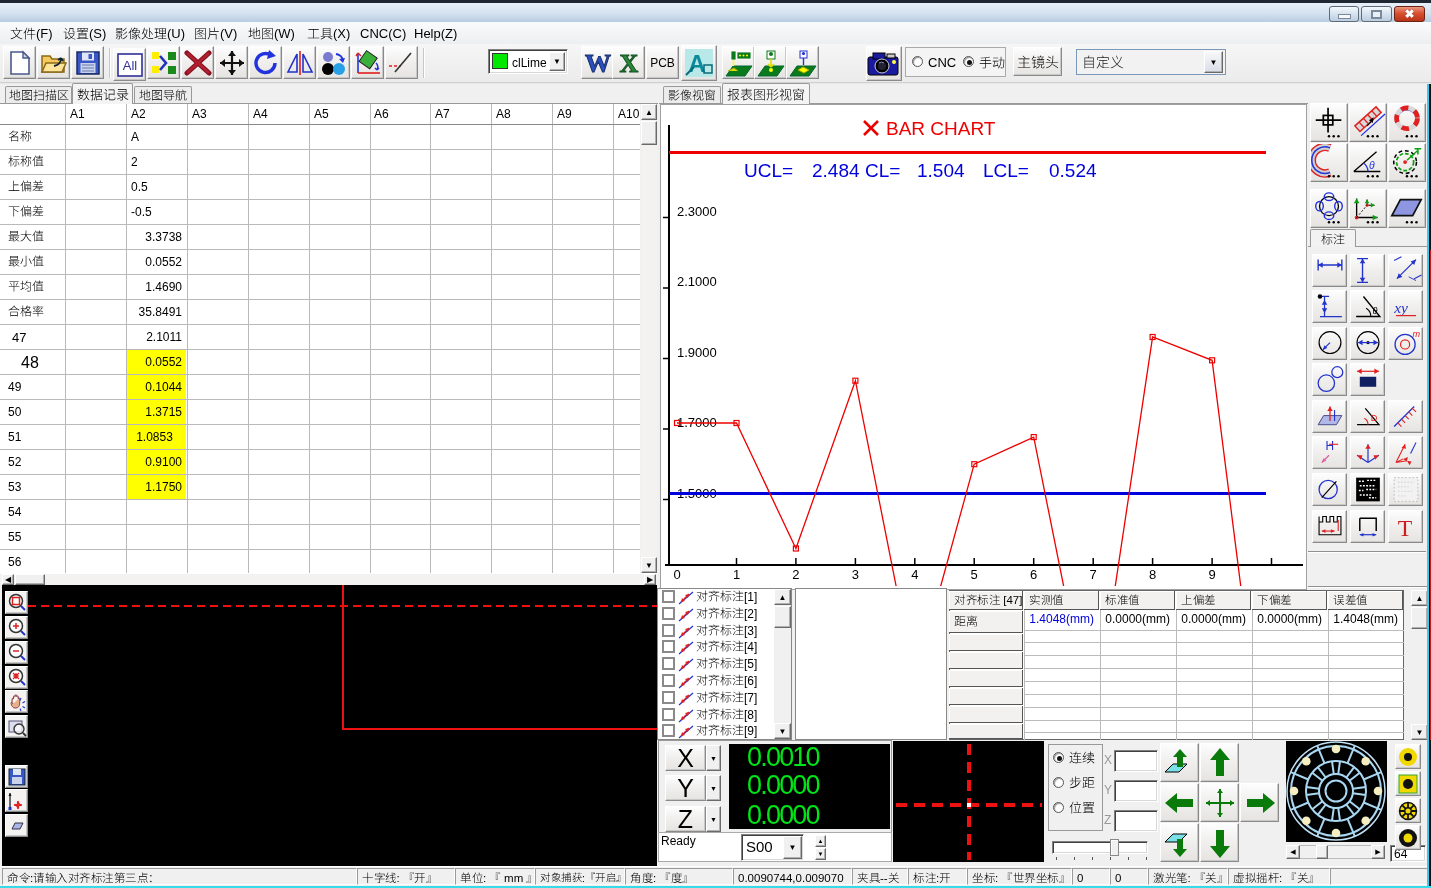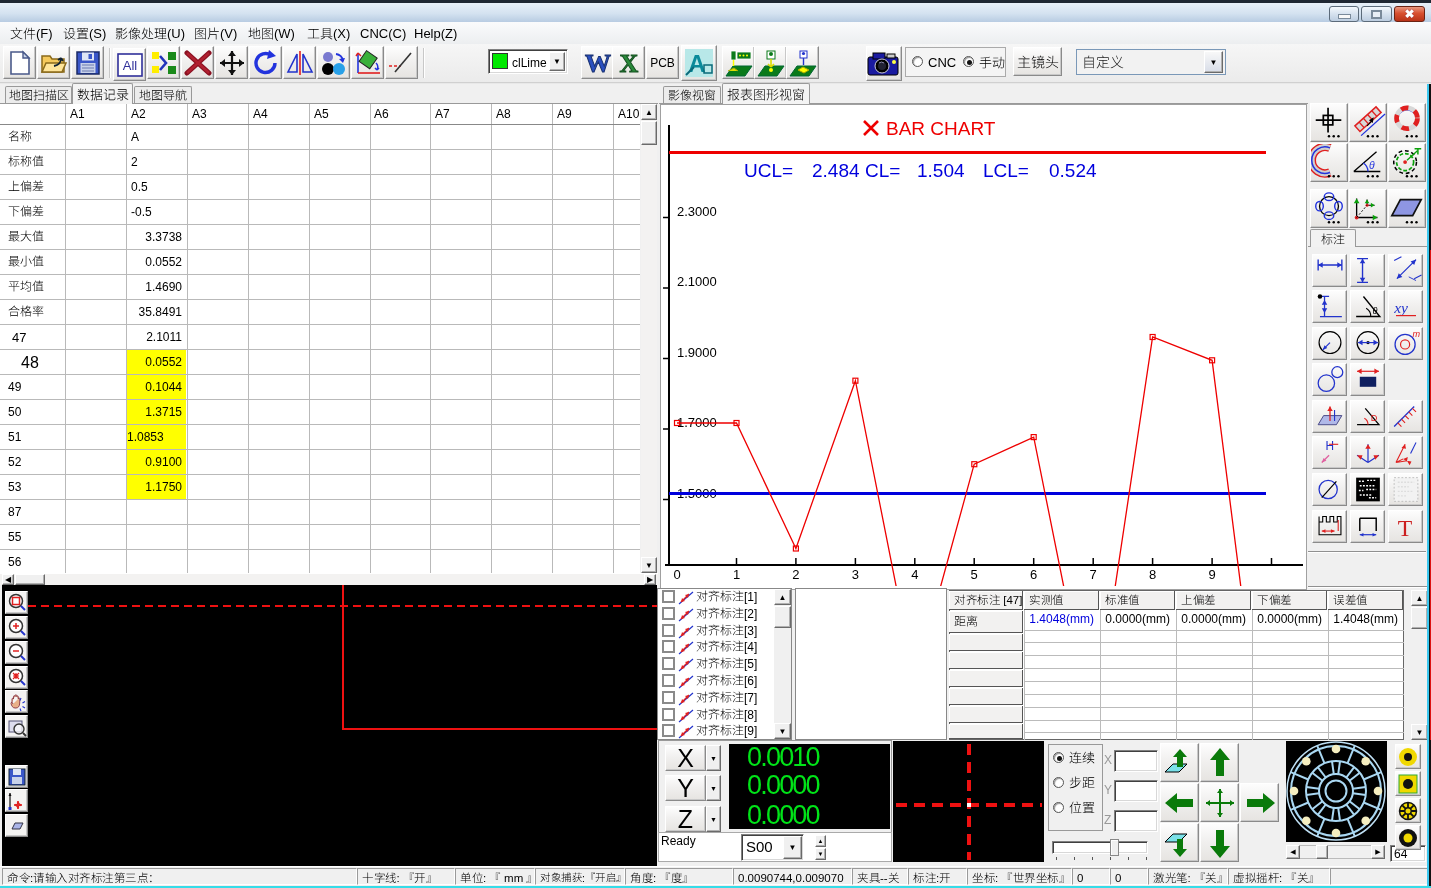--- a/index.html
+++ b/index.html
@@ -682,36 +682,36 @@
     </svg><svg class="cj">
       <use href="#u7387"></use>
     </svg></div>
 <div class="cell" style="left:12px;top:325px;width:56px;height:25px;line-height:25px;font-size:13px">47</div>
 <div class="cell" style="left:21px;top:350px;width:56px;height:25px;line-height:25px;font-size:16px">48</div>
 <div class="cell" style="left:8px;top:375px;width:56px;height:25px;line-height:25px;font-size:12px">49</div>
 <div class="cell" style="left:8px;top:400px;width:56px;height:25px;line-height:25px;font-size:12px">50</div>
 <div class="cell" style="left:8px;top:425px;width:56px;height:25px;line-height:25px;font-size:12px">51</div>
 <div class="cell" style="left:8px;top:450px;width:56px;height:25px;line-height:25px;font-size:12px">52</div>
 <div class="cell" style="left:8px;top:475px;width:56px;height:25px;line-height:25px;font-size:12px">53</div>
-<div class="cell" style="left:8px;top:500px;width:56px;height:25px;line-height:25px;font-size:12px">87</div>
+<div class="cell" style="left:8px;top:500px;width:56px;height:25px;line-height:25px;font-size:12px">54</div>
 <div class="cell" style="left:8px;top:525px;width:56px;height:25px;line-height:25px;font-size:12px">55</div>
 <div class="cell" style="left:8px;top:550px;width:56px;height:25px;line-height:25px;font-size:12px">56</div>
 <div class="cell" style="left:131px;top:125px;height:25px;line-height:25px;font-size:12px">A</div>
 <div class="cell" style="left:131px;top:150px;height:25px;line-height:25px;font-size:12px">2</div>
 <div class="cell" style="left:131px;top:175px;height:25px;line-height:25px;font-size:12px">0.5</div>
 <div class="cell" style="left:131px;top:200px;height:25px;line-height:25px;font-size:12px">-0.5</div>
 <div class="cell" style="left:127px;top:225px;width:55px;height:25px;line-height:25px;font-size:12px;text-align:right">3.3738</div>
 <div class="cell" style="left:127px;top:250px;width:55px;height:25px;line-height:25px;font-size:12px;text-align:right">0.0552</div>
 <div class="cell" style="left:127px;top:275px;width:55px;height:25px;line-height:25px;font-size:12px;text-align:right">1.4690</div>
 <div class="cell" style="left:127px;top:300px;width:55px;height:25px;line-height:25px;font-size:12px;text-align:right">35.8491</div>
 <div class="cell" style="left:127px;top:325px;width:55px;height:25px;line-height:25px;font-size:12px;text-align:right">2.1011</div>
 <div class="cell" style="left:127px;top:350px;width:59px;height:24px;line-height:24px;background:#ffff00;font-size:12px;text-align:right;padding-right:4px">0.0552</div>
 <div class="cell" style="left:127px;top:375px;width:59px;height:24px;line-height:24px;background:#ffff00;font-size:12px;text-align:right;padding-right:4px">0.1044</div>
 <div class="cell" style="left:127px;top:400px;width:59px;height:24px;line-height:24px;background:#ffff00;font-size:12px;text-align:right;padding-right:4px">1.3715</div>
-<div class="cell" style="left:127px;top:425px;width:59px;height:24px;line-height:24px;background:#ffff00;font-size:12px;text-align:left;padding-right:4px">1.0853</div>
+<div class="cell" style="left:127px;top:425px;width:59px;height:24px;line-height:24px;background:#ffff00;font-size:12px;text-align:center;padding-right:4px">1.0853</div>
 <div class="cell" style="left:127px;top:450px;width:59px;height:24px;line-height:24px;background:#ffff00;font-size:12px;text-align:right;padding-right:4px">0.9100</div>
 <div class="cell" style="left:127px;top:475px;width:59px;height:24px;line-height:24px;background:#ffff00;font-size:12px;text-align:right;padding-right:4px">1.1750</div>
 <div class="scroll" style="left:641px;top:104px;width:16px;height:469px;background:#f3f2f1"></div>
 <div class="sb-btn" style="left:641px;top:104px;width:16px;height:16px">▲</div>
 <div class="sb-btn" style="left:641px;top:121px;width:16px;height:24px"></div>
 <div class="sb-btn" style="left:641px;top:557px;width:16px;height:16px">▼</div>
 <div class="scroll" style="left:0;top:573px;width:658px;height:12px;background:#f3f2f1;border-top:1px solid #fff"></div>
 <div class="sb-btn" style="left:2px;top:574px;width:12px;height:11px">◀</div>
 <div class="sb-btn" style="left:15px;top:574px;width:30px;height:11px"></div>
 <div class="sb-btn" style="left:644px;top:574px;width:12px;height:11px">▶</div>

